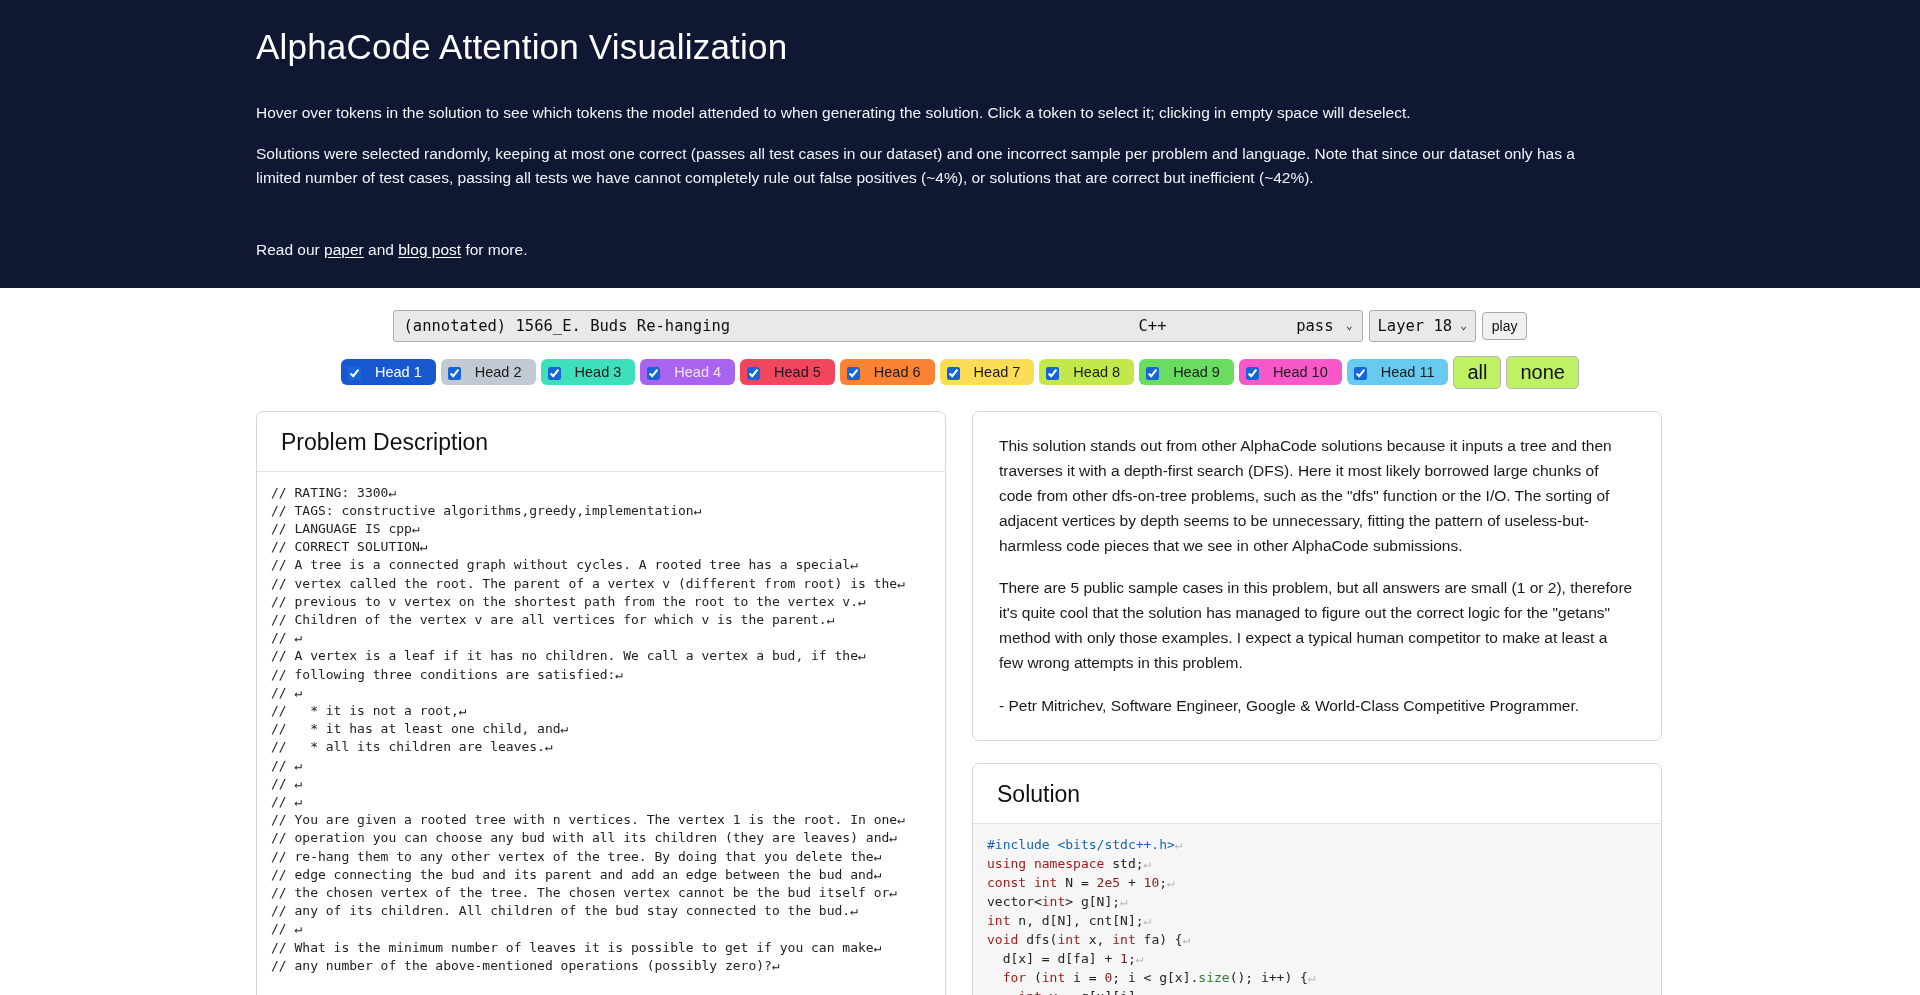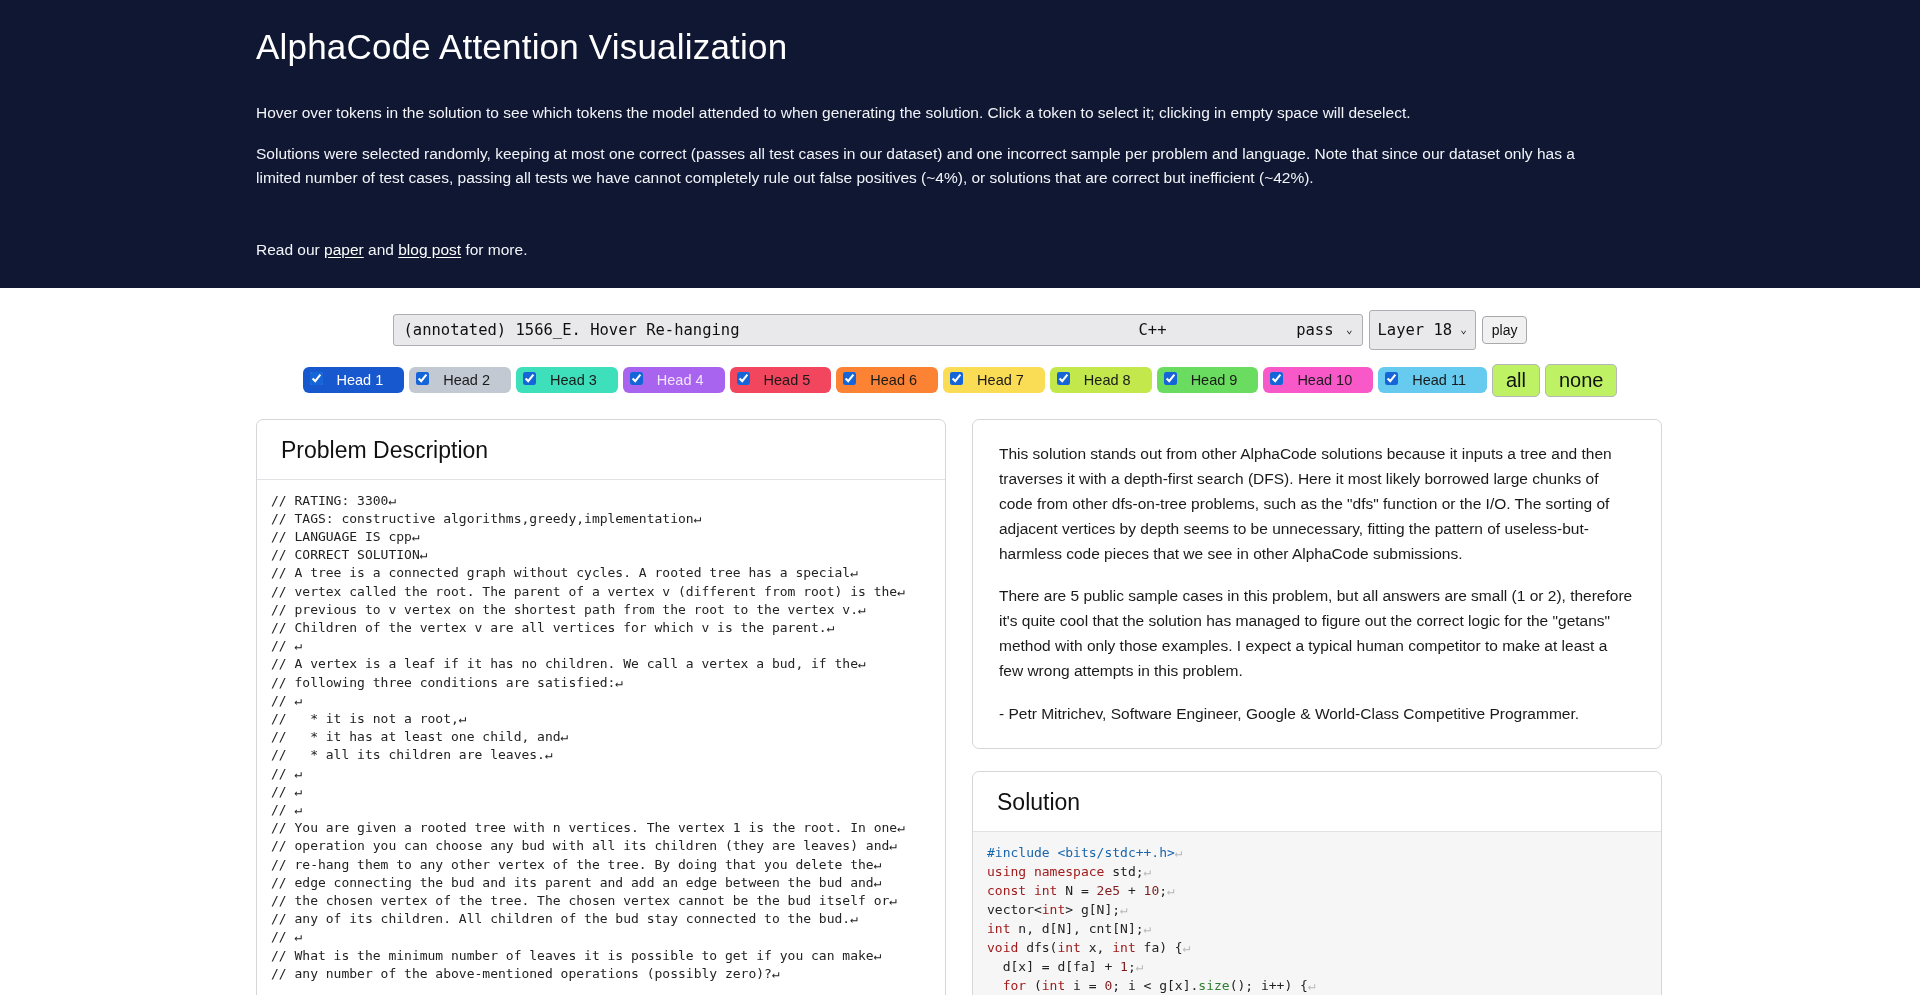--- a/index.html
+++ b/index.html
@@ -66,21 +66,21 @@
     font-size: 15.5px;
     color: #101010;
     position: relative;
   }
   .title-select .t-name { flex: 0 0 auto; }
   .title-select .t-lang { position: absolute; left: 745px; }
   .title-select .t-verdict { position: absolute; right: 28px; }
   .title-select .caret { position: absolute; right: 9px; font-size: 11px; }
 
   .layer-select {
-    height: 40px;
+    height: 32px;
     background: #e9e9ec;
     border: 1px solid #adadb2;
     border-radius: 3px;
     display: flex; align-items: center;
     padding: 0 8px 0 8px;
     font-family: "DejaVu Sans Mono", monospace;
     font-size: 15.5px;
     color: #101010;
     gap: 8px;
   }
@@ -102,24 +102,24 @@
   
   .heads-row {
     display: flex;
     align-items: center;
     justify-content: center;
     gap: 5px;
     margin-top: 14px;
   }
   .head-chip {
     display: flex;
-    align-items: flex-start;
+    align-items: flex-end;
     gap: 14px;
     border-radius: 6px;
-    padding: 5px 21px 5px 7px;
+    padding: 5px 14px 5px 7px;
     font-size: 14.5px;
     font-family: "Liberation Sans", sans-serif;
     cursor: pointer;
     white-space: nowrap;
   }
   .head-chip input[type=checkbox] {
     width: 13px; height: 13px; margin: 0;
     accent-color: #1565d8;
     cursor: pointer;
   }
@@ -209,21 +209,21 @@
       <h1>AlphaCode Attention Visualization</h1>
       <p>Hover over tokens in the solution to see which tokens the model attended to when generating the solution. Click a token to select it; clicking in empty space will deselect.</p>
       <p>Solutions were selected randomly, keeping at most one correct (passes all test cases in our dataset) and one incorrect sample per problem and language. Note that since our dataset only has a limited number of test cases, passing all tests we have cannot completely rule out false positives (~4%), or solutions that are correct but inefficient (~42%).</p>
       <p><span>Read our </span><a href="#">paper</a><span> and </span><a href="#">blog post</a><span> for more.</span></p>
     </div>
   </div>
 
   <div class="controls">
     <div class="ctrl-row">
       <div class="title-select">
-        <span class="t-name">(annotated) 1566_E. Hover Re-hanging</span>
+        <span class="t-name">(annotated) 1566_E. Buds Re-hanging</span>
         <span class="t-lang">C++</span>
         <span class="t-verdict">pass</span>
         <span class="caret">⌄</span>
       </div>
       <div class="layer-select">
         <span>Layer 18</span>
         <span class="caret">⌄</span>
       </div>
       <button class="play-btn">play</button>
     </div>

